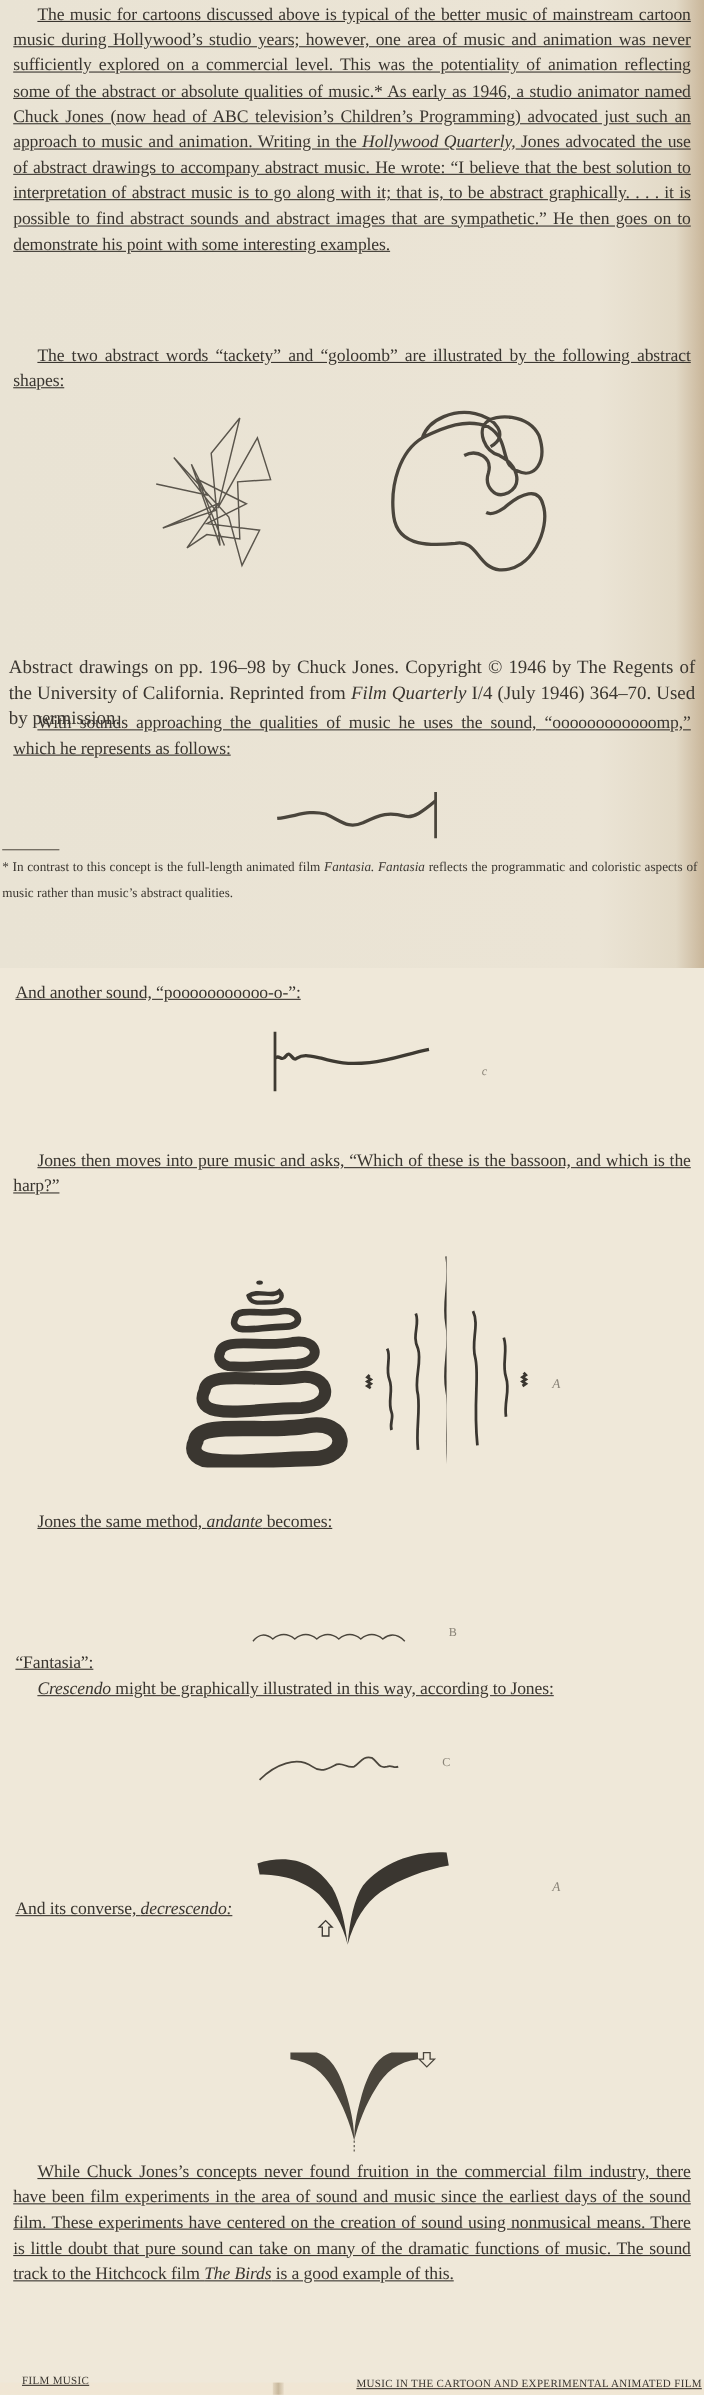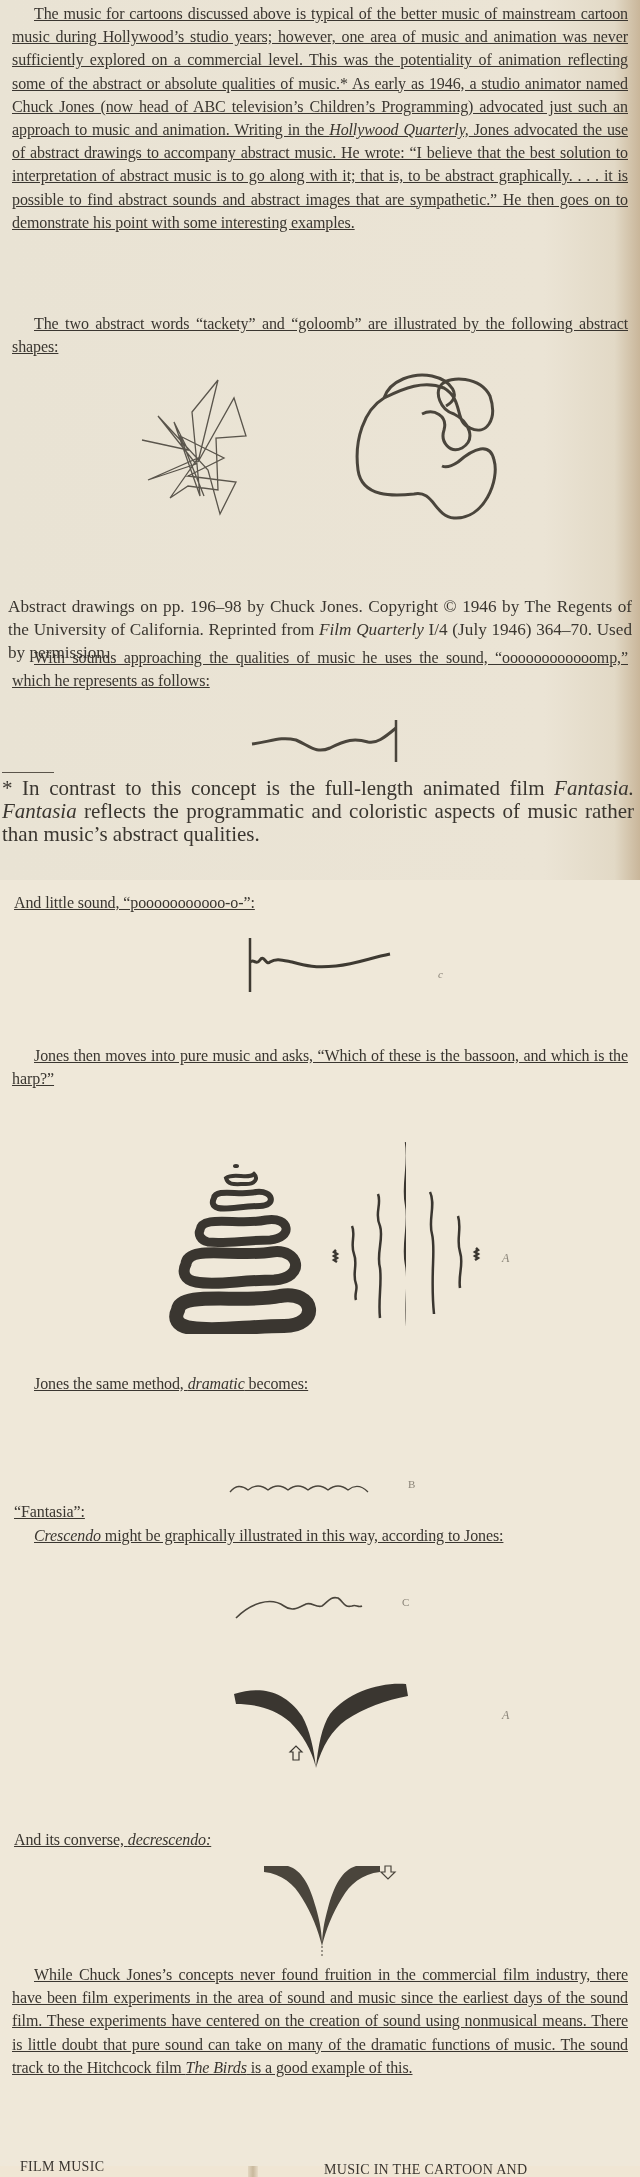--- a/index.html
+++ b/index.html
@@ -46,42 +46,43 @@
       left: 8px;
       width: 624px;
       font-size: 17.2px;
       line-height: 23px;
       text-align: justify;
     }
     .footnote {
       position: absolute;
       left: 2px;
       width: 632px;
-      font-size: 21px;
+      font-size: 12px;
       line-height: 23px;
       text-align: justify;
     }
     .fn-rule {
       position: absolute;
       left: 2px;
       top: 772px;
       width: 52px;
       height: 1px;
       background: #5a544a;
     }
     em { font-style: italic; }
     .figure {
       position: absolute;
     }
     .figure svg { display: block; }
     .running-head {
       position: absolute;
-      font-size: 14px;
+      font-size: 10px;
       letter-spacing: 0.3px;
       color: #3a3630;
+      text-decoration: underline;
     }
     .spine {
       position: absolute;
       left: 248px;
       top: 2166px;
       width: 10px;
       height: 57px;
       background: linear-gradient(90deg, #e3d6c0, #c8b89c, #e8dcc8);
     }
     .spine-area {
@@ -130,21 +131,21 @@
     <path fill="none" stroke="#4a453c" stroke-width="3" d="M2,26 C20,24 30,18 46,22 C60,28 66,36 80,30 C96,22 104,20 118,24 C126,26 134,20 146,10"></path>
     <line x1="146" y1="2" x2="146" y2="44" stroke="#4a453c" stroke-width="2.5"></line>
   </svg>
 </div>
 
 <div class="fn-rule"></div>
 <div class="footnote" style="top:777px;">
   <span>* In contrast to this concept is the full-length animated film </span><em>Fantasia. Fantasia</em><span> reflects the programmatic and coloristic aspects of music rather than music’s abstract qualities.</span>
 </div>
 
-<div class="block" style="top:891px; left:14px;">And little sound, “pooooooooooo-o-”:</div>
+<div class="block" style="top:891px; left:14px;">And another sound, “pooooooooooo-o-”:</div>
 
 <div class="figure" style="left:246px; top:936px;">
   <svg width="150" height="58" viewBox="0 0 150 58">
     <line x1="4" y1="2" x2="4" y2="56" stroke="#3e3a32" stroke-width="2.5"></line>
     <path fill="none" stroke="#3e3a32" stroke-width="3" d="M4,26 C8,22 10,30 14,24 C18,18 20,30 24,26 C30,22 36,24 46,26 C60,30 70,32 90,30 C110,28 124,22 144,18"></path>
   </svg>
   <span style="position:absolute; left:192px; top:32px; font-size:11px; color:#8a8478; font-style:italic;">c</span>
 </div>
 
 <div class="block indent" style="top:1044px;">Jones then moves into pure music and asks, “Which of these is the bassoon, and which is the harp?”</div>
@@ -170,21 +171,21 @@
     <g fill="none" stroke="#3a3630" stroke-width="2.5">
       <path d="M24,58 C30,70 22,86 26,100 C30,116 24,140 28,180"></path>
       <path d="M52,82 C56,94 50,106 54,118 C58,130 52,140 54,154"></path>
       <path d="M70,114 l2,2 l-3,2 l3,2 l-3,2 l3,2 l-3,2"></path>
     </g>
     <text x="96" y="128" font-size="12" font-style="italic" fill="#8a8478" font-family="Liberation Serif, serif">A</text>
   </svg>
 </div>
 
 <div class="block indent" style="top:1372px;">
-  <span>Jones the same method, </span><em>dramatic</em><span> becomes:</span>
+  <span>Jones the same method, </span><em>andante</em><span> becomes:</span>
 </div>
 
 <div class="figure" style="left:228px; top:1478px;">
   <svg width="150" height="20" viewBox="0 0 150 20">
     <path fill="none" stroke="#4a453c" stroke-width="1.3" d="M2,14 Q10,4 20,12 Q30,4 40,12 Q50,4 60,12 Q70,4 80,12 Q90,4 100,12 Q110,4 120,12 Q130,4 140,14"></path>
   </svg>
   <span style="position:absolute; left:180px; top:0px; font-size:11px; color:#8a8478;">B</span>
 </div>
 
 <div class="block" style="top:1500px; left:14px;">“Fantasia”:</div>
@@ -202,21 +203,21 @@
 
 <div class="figure" style="left:230px; top:1680px;">
   <svg width="200" height="100" viewBox="0 0 200 100">
     <path fill="#3a3630" d="M4,14 C30,6 54,10 72,36 C80,50 84,70 86,88 C82,70 72,54 60,42 C44,28 24,24 6,24 Z"></path>
     <path fill="#3a3630" d="M176,4 C150,2 118,12 100,34 C92,46 88,66 86,88 C92,66 102,50 116,40 C134,28 156,20 178,16 Z"></path>
     <path fill="none" stroke="#3a3630" stroke-width="1.2" d="M60,72 L66,66 L72,72 L69,72 L69,80 L63,80 L63,72 Z"></path>
   </svg>
   <span style="position:absolute; left:272px; top:28px; font-size:12px; color:#8a8478; font-style:italic;">A</span>
 </div>
 
-<div class="block" style="top:1828px; left:14px;">
+<div class="block" style="top:1724px; left:14px;">
   <span>And its converse, </span><em>decrescendo:</em>
 </div>
 
 <div class="figure" style="left:258px; top:1860px;">
   <svg width="150" height="100" viewBox="0 0 150 100">
     <path fill="#4a453c" d="M6,6 L30,6 C44,10 52,26 58,48 C62,62 64,74 64,86 C60,70 54,54 44,38 C36,24 24,14 6,12 Z"></path>
     <path fill="#4a453c" d="M122,6 L98,6 C84,10 76,26 70,48 C66,62 64,74 64,86 C68,70 74,54 84,38 C92,24 104,14 122,12 Z"></path>
     <line x1="64" y1="86" x2="64" y2="98" stroke="#4a453c" stroke-width="1" stroke-dasharray="2,2"></line>
     <path fill="none" stroke="#4a453c" stroke-width="1.2" d="M127,6 L133,6 L133,12 L137,12 L130,19 L123,12 L127,12 Z"></path>
   </svg>

